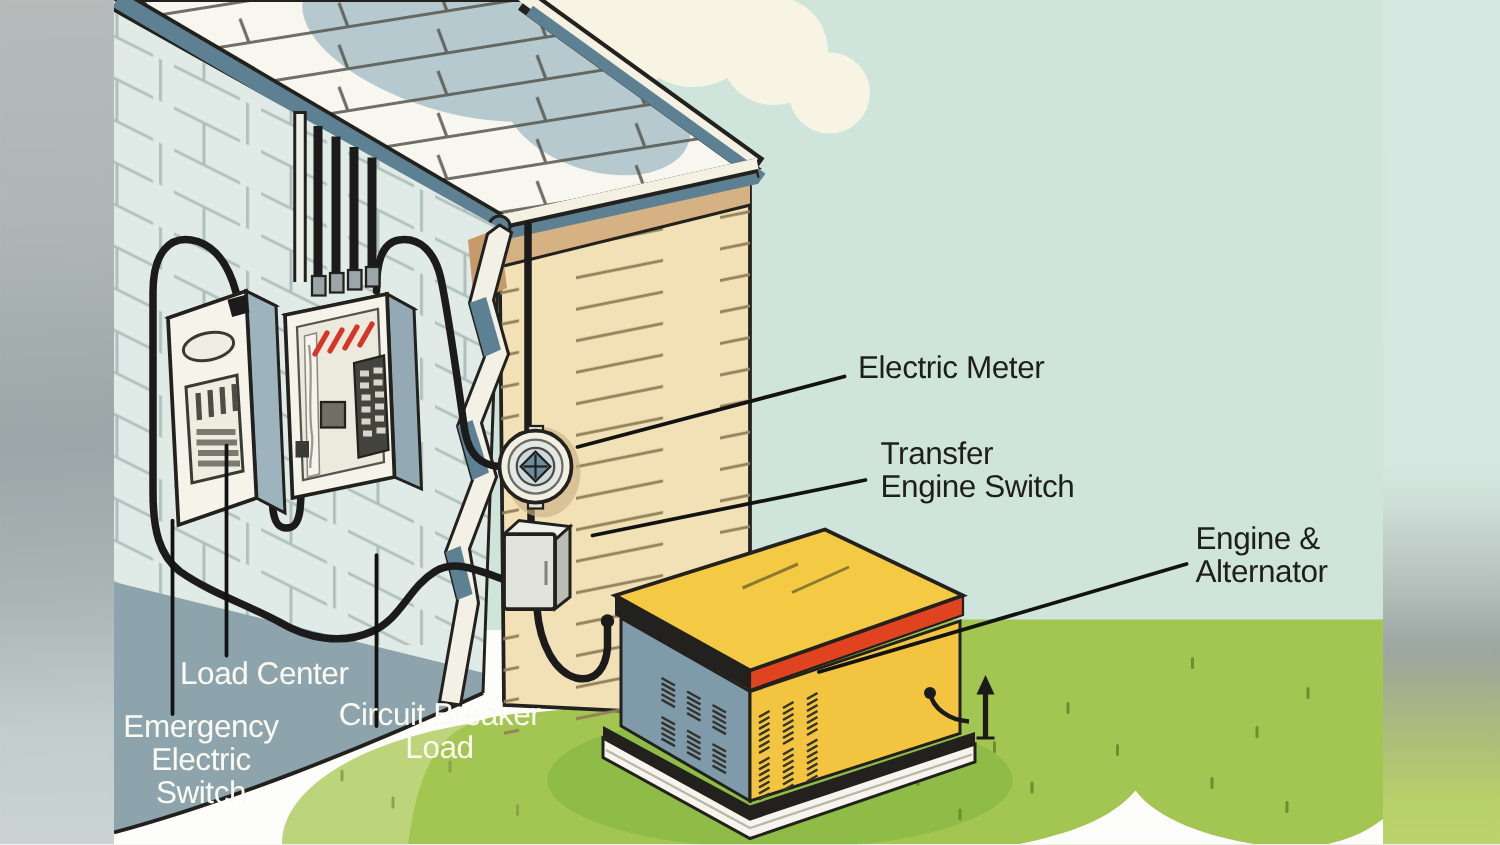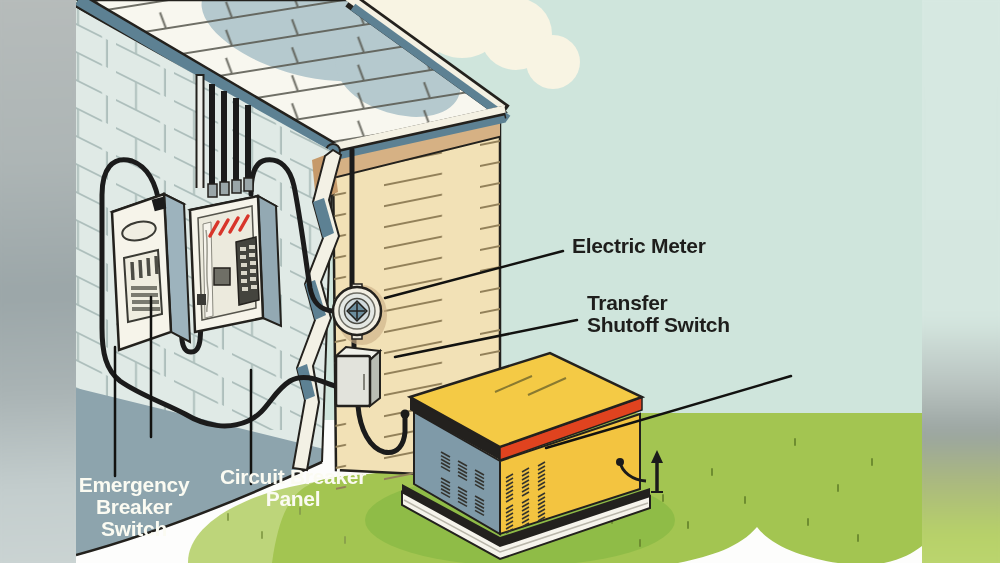--- a/index.html
+++ b/index.html
@@ -5,21 +5,21 @@
   html,body{margin:0;padding:0;background:#ffffff;}
   .stage{position:relative;width:1000px;height:563px;overflow:hidden;background:#ffffff;
          font-family:"Liberation Sans", sans-serif;}
   .scene{position:absolute;left:76px;top:0;width:846px;height:563px;overflow:hidden;}
   .blur-strip{position:absolute;top:0;height:563px;overflow:hidden;}
   .blur-strip .fill{position:absolute;left:-20px;top:-20px;right:-20px;bottom:-20px;filter:blur(9px);}
   .blur-left{left:0;width:76px;}
   .blur-left .fill{background:linear-gradient(178deg,#b7bcbb 0%,#adb5b5 30%,#9ba6a8 52%,#a9b3b4 68%,#c3cdcd 84%,#ccd5d4 100%);}
   .blur-right{left:922px;width:78px;}
   .blur-right .fill{background:linear-gradient(180deg,#d6e8e1 0%,#d5e7e0 56%,#b6c0bd 68%,#9aa4a1 75%,#aab87f 83%,#b7d168 92%,#bdd672 100%);}
-  .lbl{position:absolute;font-weight:bold;font-size:21px;line-height:22px;letter-spacing:-0.3px;white-space:nowrap;}
+  .lbl{position:absolute;font-weight:normal;font-size:21px;line-height:22px;letter-spacing:-0.3px;white-space:nowrap;}
   .lbl.dark{color:#1e1e1c;}
   .lbl.light{color:#fbfbf2;}
   .lbl.center{text-align:center;transform:translateX(-50%);}
 </style>
 </head>
 <body>
 
 <div class="stage">
 
   <div class="scene">
@@ -298,30 +298,37 @@
       <line x1="791" y1="376" x2="546" y2="448"></line>
     </g>
   </svg>
   </div>
 
   <div class="lbl dark" style="left:572px;top:235px">
     <div>Electric Meter</div>
   </div>
   <div class="lbl dark" style="left:587px;top:292px">
     <div>Transfer</div>
-    <div>Shutoff Switch</div>
+    <div>Engine Switch</div>
+  </div>
+  <div class="lbl dark" style="left:797px;top:349px">
+    <div>Engine &amp;</div>
+    <div>Alternator</div>
+  </div>
+  <div class="lbl light" style="left:120px;top:439px">
+    <div>Load Center</div>
   </div>
   <div class="lbl light center" style="left:134px;top:474px">
     <div>Emergency</div>
-    <div>Breaker</div>
+    <div>Electric</div>
     <div>Switch</div>
   </div>
   <div class="lbl light center" style="left:293px;top:466px">
     <div>Circuit Breaker</div>
-    <div>Panel</div>
+    <div>Load</div>
   </div>
 
   <div class="blur-strip blur-left">
       <div class="fill"></div>
     </div>
   <div class="blur-strip blur-right">
       <div class="fill"></div>
     </div>
 </div>
 

